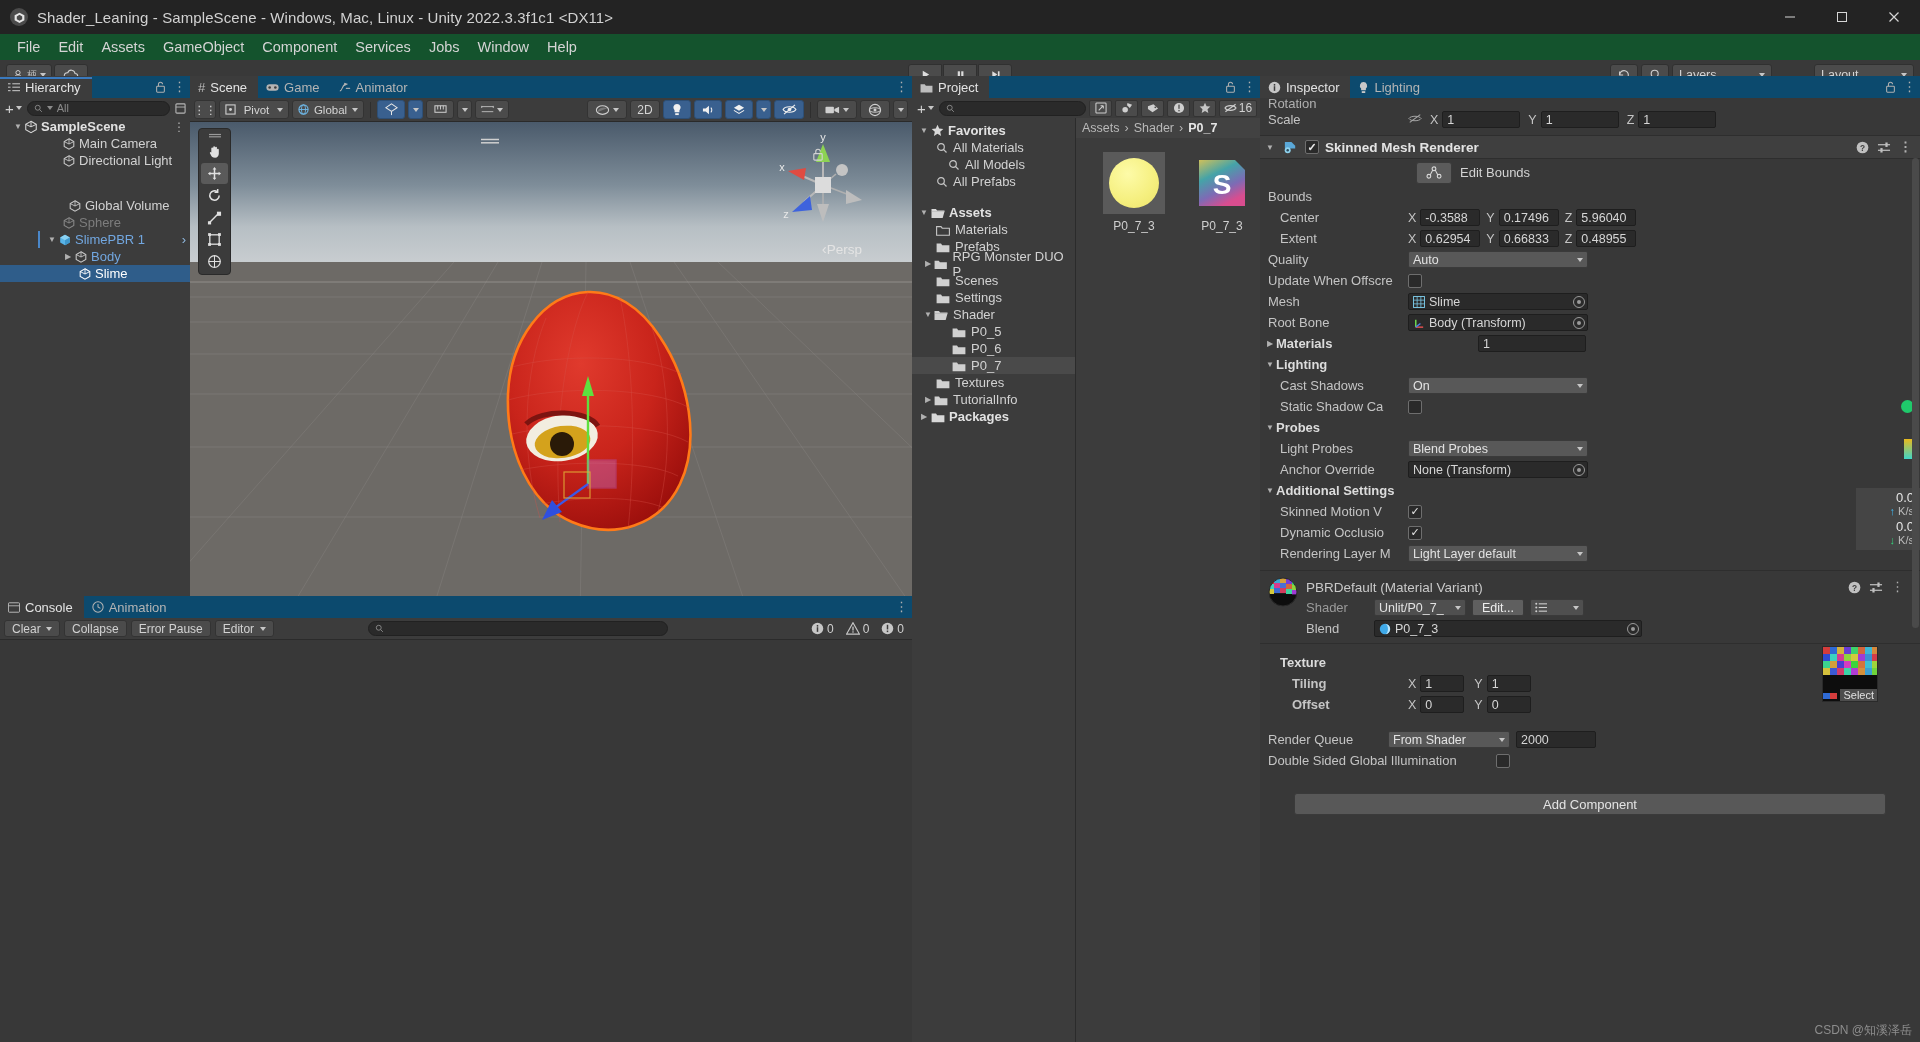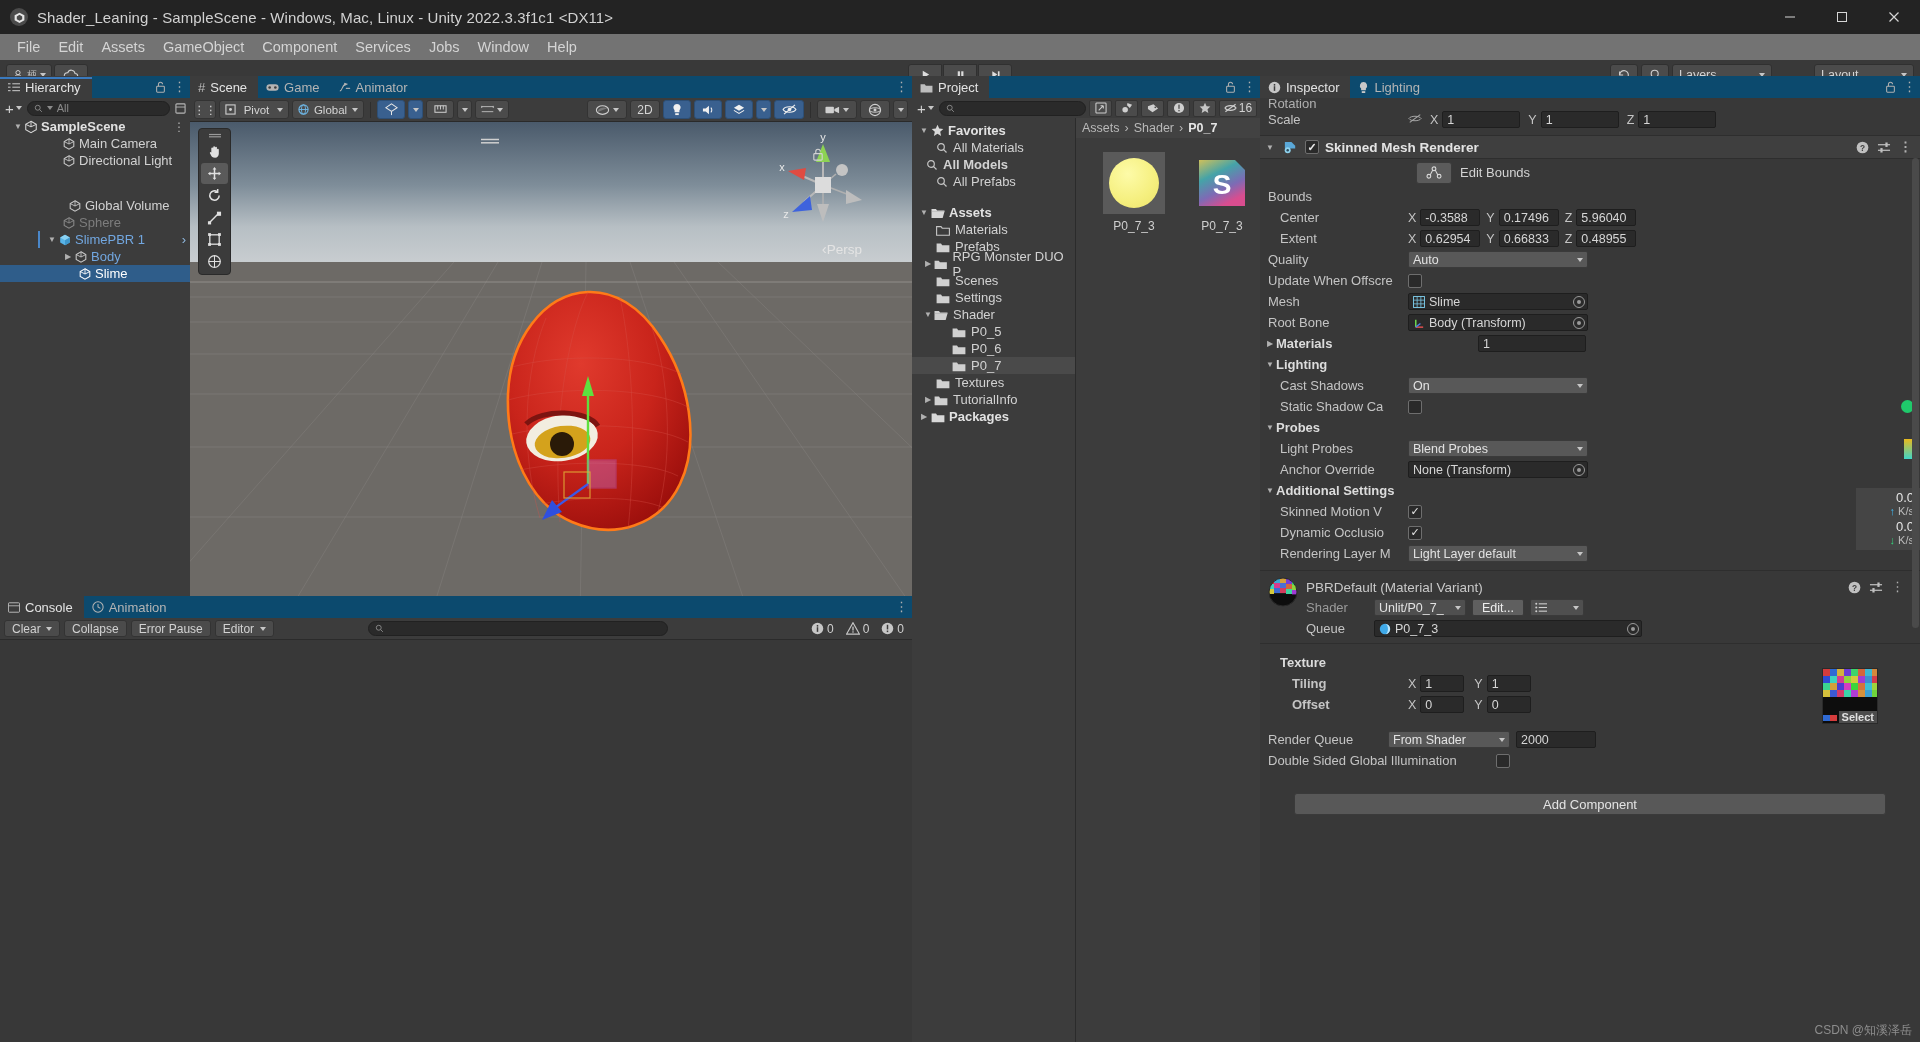--- a/index.html
+++ b/index.html
@@ -25,21 +25,21 @@
     display:flex; align-items:center; justify-content:center;
   }
   .titlebar .uicon svg { display:block; }
   .titlebar .ttext { font-size:15px; color:#d2d2d2; letter-spacing:.1px; }
   .winbtns { position:absolute; right:0; top:0; height:34px; display:flex; }
   .winbtn { width:52px; height:34px; display:flex; align-items:center; justify-content:center; color:#d6d6d6; }
 
   
   .menubar {
     position:absolute; left:0; top:34px; width:1920px; height:26px;
-    background:#737373; display:flex; align-items:center; padding-left:8px;
+    background:#14532d; display:flex; align-items:center; padding-left:8px;
   }
   .menuitem { font-size:14.5px; color:#d4d4d4; padding:3px 9px; cursor:default; }
 
   
   .toolbar {
     position:absolute; left:0; top:60px; width:1920px; height:30px;
     background:#393939; border-bottom:1px solid #232323;
     display:flex; align-items:center;
   }
   .tb-left { display:flex; align-items:center; gap:2px; margin-left:6px; }
@@ -859,21 +859,21 @@
             </svg>
           <b>Favorites</b>
         </div>
         <div class="ptrow" style="padding-left:24px;">
           <svg width="12" height="12" viewBox="0 0 12 12" style="margin-right:5px;">
               <circle cx="5" cy="5" r="3.3" fill="none" stroke="#c6c6c6" stroke-width="1.2"></circle>
               <line x1="7.4" y1="7.4" x2="10.5" y2="10.5" stroke="#c6c6c6" stroke-width="1.2"></line>
             </svg>
           <span>All Materials</span>
         </div>
-        <div class="ptrow" style="padding-left:14px;font-weight:bold;">
+        <div class="ptrow" style="padding-left:36px;">
           <svg width="12" height="12" viewBox="0 0 12 12" style="margin-right:5px;">
               <circle cx="5" cy="5" r="3.3" fill="none" stroke="#c6c6c6" stroke-width="1.2"></circle>
               <line x1="7.4" y1="7.4" x2="10.5" y2="10.5" stroke="#c6c6c6" stroke-width="1.2"></line>
             </svg>
           <span>All Models</span>
         </div>
         <div class="ptrow" style="padding-left:24px;">
           <svg width="12" height="12" viewBox="0 0 12 12" style="margin-right:5px;">
               <circle cx="5" cy="5" r="3.3" fill="none" stroke="#c6c6c6" stroke-width="1.2"></circle>
               <line x1="7.4" y1="7.4" x2="10.5" y2="10.5" stroke="#c6c6c6" stroke-width="1.2"></line>
@@ -1287,21 +1287,21 @@
                     <line x1="4" y1="6" x2="13" y2="6" stroke="#d0d0d0" stroke-width="1.2"></line>
                     <line x1="4" y1="10" x2="13" y2="10" stroke="#d0d0d0" stroke-width="1.2"></line>
                     <circle cx="1.3" cy="2" r="1.1" fill="#d0d0d0"></circle>
                     <circle cx="1.3" cy="6" r="1.1" fill="#d0d0d0"></circle>
                     <circle cx="1.3" cy="10" r="1.1" fill="#d0d0d0"></circle>
                   </svg>
                 <span class="caret"></span>
               </div>
             </div>
             <div style="display:flex;align-items:center;height:21px;gap:6px;">
-              <span style="width:62px;font-size:13px;color:#c4c4c4;">Queue</span>
+              <span style="width:62px;font-size:13px;color:#c4c4c4;">Blend</span>
               <div class="iobj" style="width:268px;">
                 <span style="display:flex;align-items:center;gap:4px;">
                   <svg width="12" height="12" viewBox="0 0 13 13">
                       <circle cx="6.5" cy="6.5" r="5.6" fill="#3fa9e8"></circle>
                       <path d="M6.5 0.9 a5.6 5.6 0 0 1 0 11.2 a3.2 5.6 0 0 0 0-11.2z" fill="#bfe4f7"></path>
                     </svg>
                   <span>P0_7_3</span>
                 </span>
                 <span class="ocircle"></span>
               </div>
@@ -1323,21 +1323,21 @@
             <span class="axis" style="margin-left:10px;">Y</span>
             <div class="ifield" style="width:44px;">1</div>
           </div>
           <div class="irow">
             <span class="lab" style="padding-left:24px;font-weight:bold;">Offset</span>
             <span class="axis">X</span>
             <div class="ifield" style="width:44px;">0</div>
             <span class="axis" style="margin-left:10px;">Y</span>
             <div class="ifield" style="width:44px;">0</div>
           </div>
-          <div class="texprev" style="position:absolute;right:42px;top:24px;font-weight:bold;">
+          <div class="texprev" style="position:absolute;right:42px;top:2px;">
             <svg width="56" height="56" viewBox="0 0 56 56">
               <rect width="56" height="56" fill="#0d0d0d"></rect>
               <g>
                 <rect x="0" y="0" width="7" height="7" fill="#d43c3c"></rect>
                   <rect x="7" y="0" width="7" height="7" fill="#2f6ad4"></rect>
                   <rect x="14" y="0" width="7" height="7" fill="#d4b03c"></rect>
                   <rect x="21" y="0" width="7" height="7" fill="#6a3cd4"></rect>
                   <rect x="28" y="0" width="7" height="7" fill="#3cd46b"></rect>
                   <rect x="35" y="0" width="7" height="7" fill="#d4653c"></rect>
                   <rect x="42" y="0" width="7" height="7" fill="#3cb7d4"></rect>

